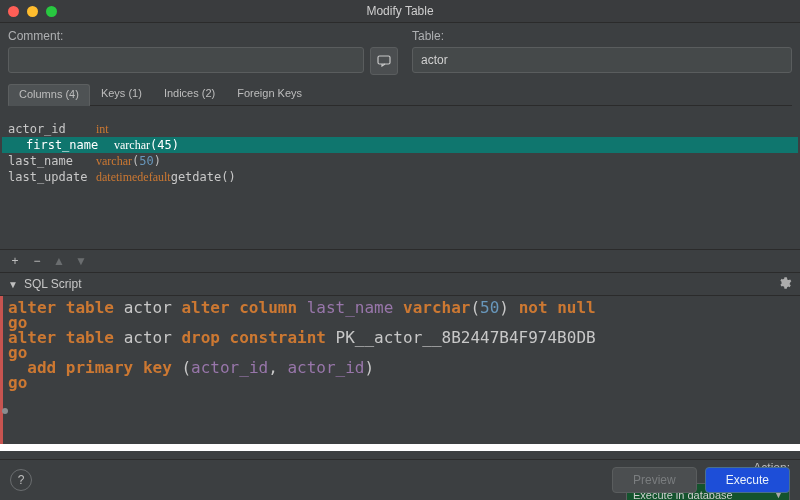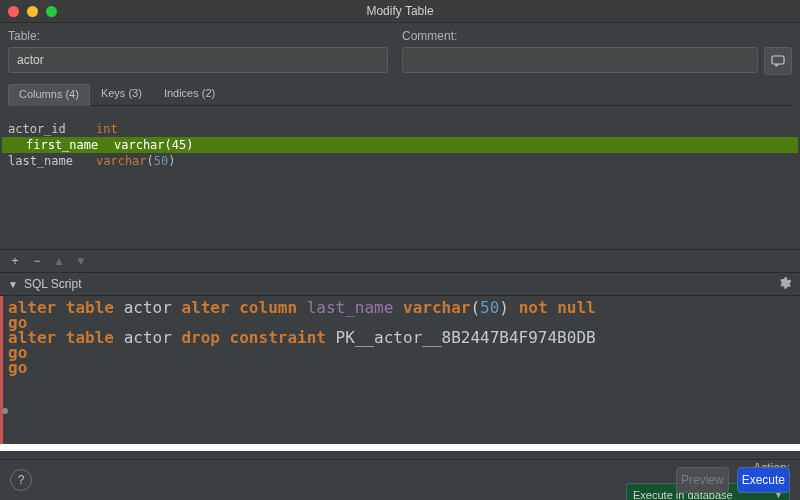--- a/index.html
+++ b/index.html
@@ -86,28 +86,28 @@
     font-size: 12px;
     line-height: 16px;
   }
   .col-row {
     display: flex;
     white-space: pre;
     padding: 0 6px;
     height: 16px;
     align-items: center;
   }
-  .col-row.selected { background: #4d7c0f; color: #ffffff; padding-left: 24px; }
+  .col-row.selected { background: #0f766e; color: #ffffff; padding-left: 24px; }
   .col-name { width: 88px; color: #c8c8c8; }
   .col-row.selected .col-name,
   .col-row.selected .kw,
   .col-row.selected .cmt,
   .col-row.selected .num,
   .col-row.selected .fn { color: #ffffff; }
-  .kw { color: #cc7832; }
+  .kw { color: #cc7832; font-family: Liberation Serif, serif; }
   .num { color: #6897bb; }
   .cmt { color: #808080; }
   .fn { color: #c8c8c8; }
 
   .col-area { height: 128px; overflow: hidden; }
 
   .list-toolbar {
     height: 22px;
     border-top: 1px solid #2b2b2b;
     border-bottom: 1px solid #2b2b2b;
@@ -177,70 +177,72 @@
     padding: 0 10px;
   }
   .help-btn {
     width: 20px; height: 20px; border-radius: 50%;
     border: 1px solid #6a6d6f; color: #bfbfbf;
     display: flex; align-items: center; justify-content: center;
     font-size: 12px;
   }
   .footer .spacer { flex: 1; }
   .btn {
-    height: 24px; padding: 0 4px; border-radius: 4px;
+    height: 24px; padding: 0 20px; border-radius: 4px;
     background: #4b4e50; border: 1px solid #5a5d5e; color: #cfcfcf;
     font-size: 12px; display: inline-flex; align-items: center; margin-left: 8px;
     cursor: pointer;
   }
   .btn.disabled { color: #7a7d7f; }
   .btn.primary { background: #1d4ed8; border: 1px solid #4a708b; color: #eaf2fb; }
 </style>
 </head>
 <body>
 
 <div class="titlebar">
   <div class="traffic">
     <div class="dot r"></div>
     <div class="dot y"></div>
     <div class="dot g"></div>
   </div>
   <div class="title">Modify Table</div>
 </div>
 
 <div class="form-row">
-  <div class="form-col narrow">
-    <div class="label">Table:</div>
-    <input class="text-input" value="actor" style="">
-  </div>
   <div class="form-col">
     <div class="label">Comment:</div>
     <div class="comment-wrap">
       <input class="text-input" value="" style="">
       <div class="comment-btn">
         <svg width="14" height="12" viewBox="0 0 14 12">
           <rect x="1" y="1" width="12" height="8" rx="1.5" fill="none" stroke="#c8c8c8" stroke-width="1.2"></rect>
           <path d="M5 9 L5 11 L8 9" fill="none" stroke="#c8c8c8" stroke-width="1.2"></path>
         </svg>
       </div>
     </div>
   </div>
+  <div class="form-col narrow">
+    <div class="label">Table:</div>
+    <input class="text-input" value="actor" style="">
+  </div>
 </div>
 
 <div class="tabs" id="tabs">
     <div class="tab active">Columns (4)</div>
-    <div class="tab">Keys (3)</div>
+    <div class="tab">Keys (1)</div>
     <div class="tab">Indices (2)</div>
+    <div class="tab">Foreign Keys</div>
   </div>
 
 <div class="col-area">
   <div class="col-list" id="col-list">
       <div class="col-row"><span class="col-name">actor_id   </span><span class="kw">int</span> </div>
       <div class="col-row selected"><span class="col-name">first_name </span><span class="kw">varchar</span><span>(</span><span class="num">45</span><span>)</span></div>
       <div class="col-row"><span class="col-name">last_name  </span><span class="kw">varchar</span><span>(</span><span class="num">50</span><span>)</span></div>
+      <div class="col-row"><span class="col-name">last_update</span><span class="kw">datetime</span> <span class="kw">default</span> <span class="fn">getdate()</span></div>
     </div>
 </div>
 
 <div class="list-toolbar">
   <span class="tb-btn">+</span>
   <span class="tb-btn">−</span>
   <span class="tb-btn dim">▲</span>
   <span class="tb-btn dim">▼</span>
 </div>
 
@@ -258,20 +260,21 @@
 <div class="sql-area">
   <div class="sql-left-bar"></div>
   <div class="sql-gutter-dot" style="top:112px"></div>
   <div id="sql-body">
       <div class="sql-line"><span class="skw">alter</span> <span class="skw">table</span> <span class="splain">actor </span><span class="skw">alter</span> <span class="skw">column</span> <span class="sid">last_name</span> <span class="skw">varchar</span><span class="splain">(</span><span class="snum">50</span><span class="splain">) </span><span class="skw">not</span> <span class="skw">null</span></div>
       <div class="sql-line"><span class="skw">go</span></div>
       <div class="sql-line"><span class="splain"></span></div>
       <div class="sql-line"><span class="skw">alter</span> <span class="skw">table</span> <span class="splain">actor </span><span class="skw">drop</span> <span class="skw">constraint</span> <span class="splain">PK__actor__8B2447B4F974B0DB</span></div>
       <div class="sql-line"><span class="skw">go</span></div>
       <div class="sql-line"><span class="splain"></span></div>
+      <div class="sql-line"><span class="splain">  </span><span class="skw">add</span> <span class="skw">primary</span> <span class="skw">key</span> <span class="splain">(</span><span class="sid">actor_id</span><span class="splain">, </span><span class="sid">actor_id</span><span class="splain">)</span></div>
       <div class="sql-line"><span class="skw">go</span></div>
     </div>
 </div>
 
 <div class="action-row">
   <span>Action:</span>
   <div class="combo">
     <span>Execute in database</span>
     <span class="chev">▼</span>
   </div>

